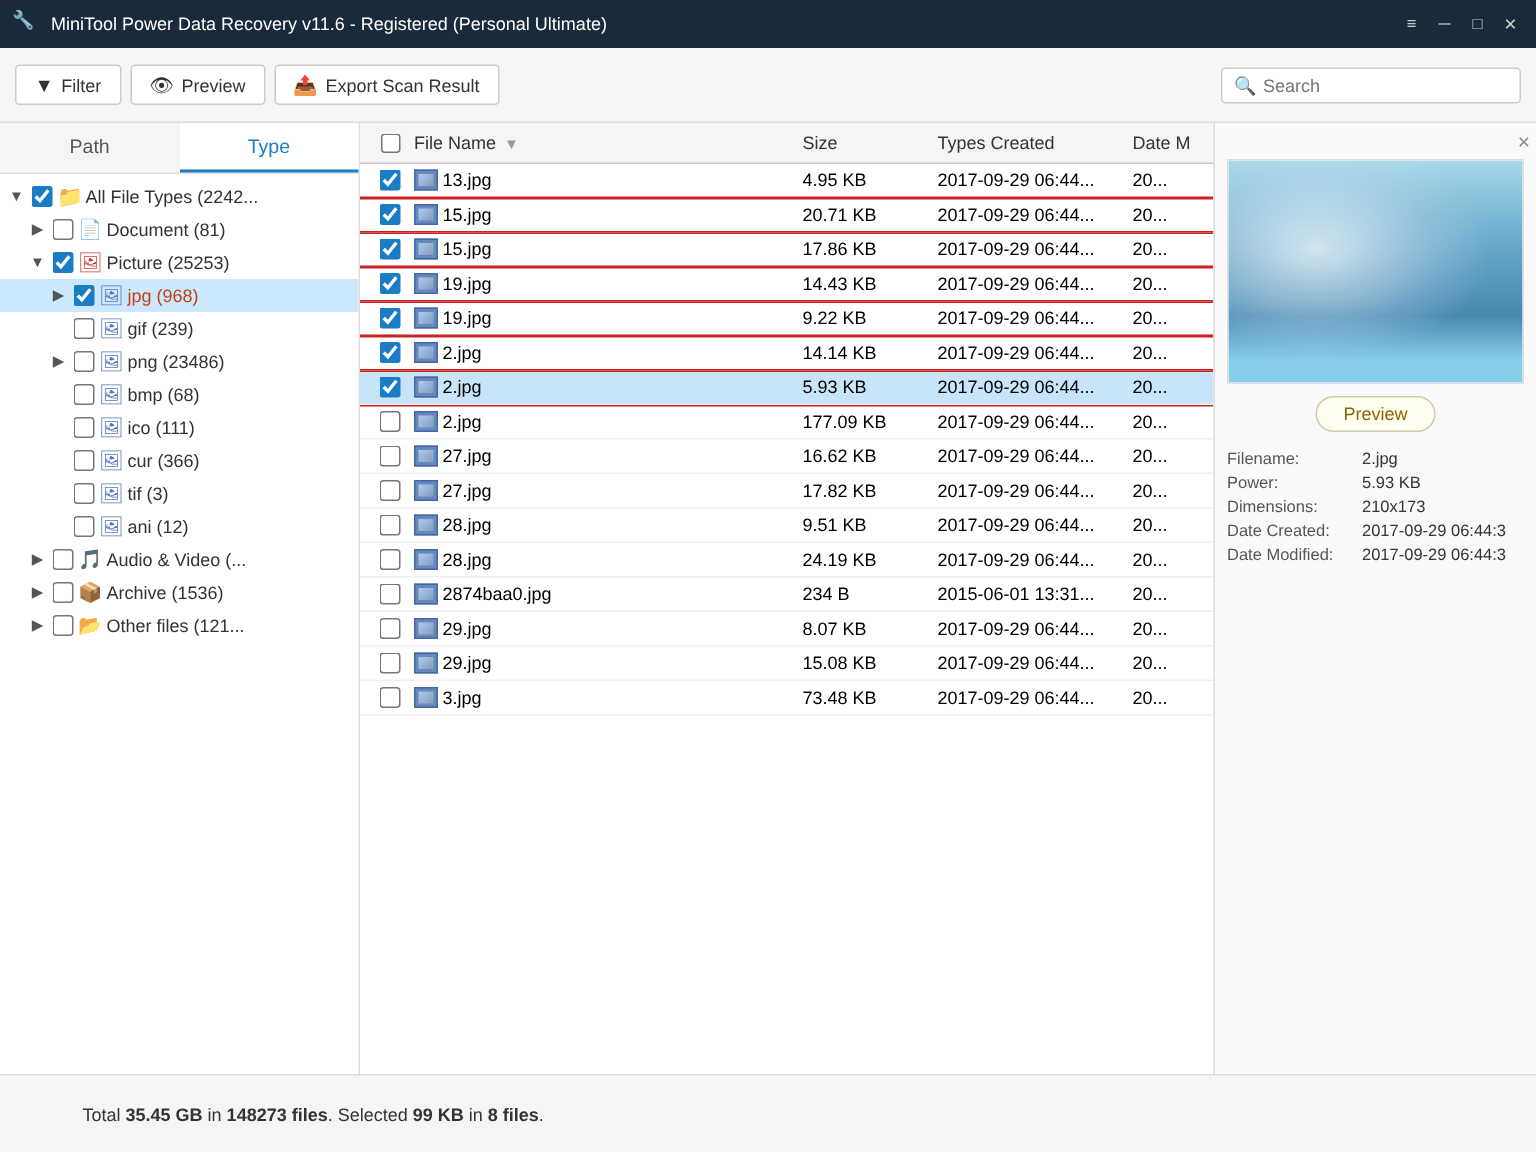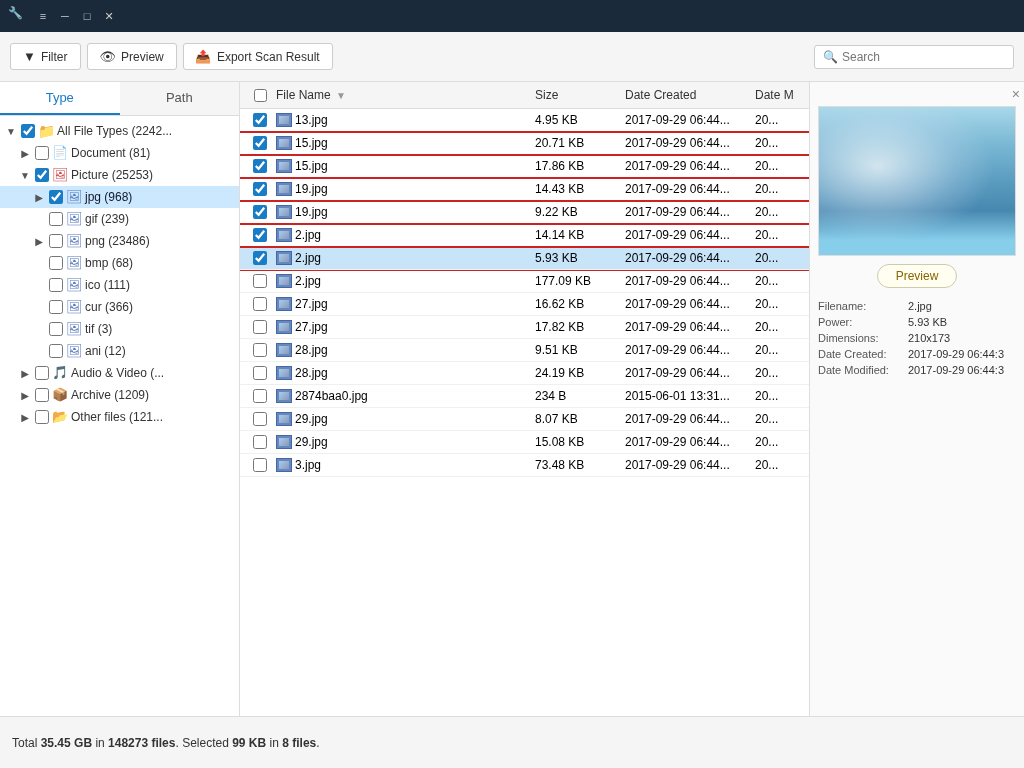--- a/index.html
+++ b/index.html
@@ -89,21 +89,21 @@
       padding: 3px 4px;
       cursor: pointer;
       user-select: none;
     }
     .tree-item.selected { background: #c8e4f8; }
     .tree-item.highlighted { background: #cce8ff; }
     .tree-arrow { width: 14px; height: 14px; display: inline-flex; align-items: center; justify-content: center; font-size: 10px; color: #555; flex-shrink: 0; }
     .tree-checkbox { width: 14px; height: 14px; margin: 0 3px; flex-shrink: 0; accent-color: #1a7cc4; }
     .tree-file-icon { width: 16px; height: 16px; margin-right: 3px; flex-shrink: 0; font-size: 13px; }
     .tree-label { font-size: 12px; color: #333; }
-    .tree-label.blue { color: #0f172a; font-weight: 500; }
+    .tree-label.blue { color: #c2410c; font-weight: 500; }
 
     
     .center-panel {
       flex: 1;
       background: #fff;
       display: flex;
       flex-direction: column;
       overflow: hidden;
     }
     .file-table-header {
@@ -181,21 +181,21 @@
     
     .bottom-bar {
       background: #f5f5f5;
       border-top: 1px solid #ddd;
       display: flex;
       align-items: center;
       padding: 0 12px;
       height: 52px;
       flex-shrink: 0;
     }
-    .status-text { font-size: 12px; color: #333; flex: 1; }
+    .status-text { font-size: 12px; color: #333; flex: 1; margin-left: 43px; }
     .status-text b { font-weight: 700; }
     .help-link { font-size: 12px; color: #1a7cc4; cursor: pointer; text-decoration: underline; }
     .bottom-right { display: flex; gap: 8px; margin-left: auto; }
     .btn-home {
       padding: 7px 20px;
       border: 1px solid #ccc;
       background: #fff;
       border-radius: 3px;
       cursor: pointer;
       font-size: 13px;
@@ -228,20 +228,21 @@
       position: absolute;
       top: 2px; left: 2px; right: 2px; bottom: 2px;
       background: linear-gradient(135deg, #aaccee, #8899bb);
     }
   </style>
 </head>
 <body>
 
 <div class="title-bar">
   <span class="title-bar-icon">🔧</span>
+  <span class="title-bar-title">MiniTool Power Data Recovery v11.6 - Registered (Personal Ultimate)</span>
   <div class="title-bar-controls">
     <div class="title-bar-btn">≡</div>
     <div class="title-bar-btn">─</div>
     <div class="title-bar-btn">□</div>
     <div class="title-bar-btn">✕</div>
   </div>
 </div>
 
 <div class="toolbar">
   <button class="toolbar-btn">
@@ -259,22 +260,22 @@
   <div class="search-box">
     <span class="search-icon">🔍</span>
     <input type="text" placeholder="Search" style="">
   </div>
 </div>
 
 <div class="main-content">
 
   <div class="left-panel">
     <div class="tabs">
+      <div class="tab">Path</div>
       <div class="tab active">Type</div>
-      <div class="tab">Path</div>
     </div>
     <div class="tree" id="tree-container">
         <div class="tree-item">
           <span style="width:0px;display:inline-block;"></span>
           <span class="tree-arrow">▼</span>
           <input type="checkbox" class="tree-checkbox" checked="" style="">
           <span class="tree-file-icon"><span style="color:#1a7cc4;font-size:14px;">📁</span></span>
           <span class="tree-label">All File Types (2242...</span>
         </div>
         <div class="tree-item">
@@ -352,40 +353,40 @@
           <span class="tree-arrow">▶</span>
           <input type="checkbox" class="tree-checkbox" style="">
           <span class="tree-file-icon"><span style="color:#aa44aa;font-size:13px;">🎵</span></span>
           <span class="tree-label">Audio &amp; Video (...</span>
         </div>
         <div class="tree-item">
           <span style="width:14px;display:inline-block;"></span>
           <span class="tree-arrow">▶</span>
           <input type="checkbox" class="tree-checkbox" style="">
           <span class="tree-file-icon"><span style="color:#cc8800;font-size:13px;">📦</span></span>
-          <span class="tree-label">Archive (1209)</span>
+          <span class="tree-label">Archive (1536)</span>
         </div>
         <div class="tree-item">
           <span style="width:14px;display:inline-block;"></span>
           <span class="tree-arrow">▶</span>
           <input type="checkbox" class="tree-checkbox" style="">
           <span class="tree-file-icon"><span style="color:#ccaa00;font-size:13px;">📂</span></span>
           <span class="tree-label">Other files (121...</span>
         </div>
       </div>
   </div>
 
   <div class="center-panel">
     <div class="file-table-header">
       <div class="col-check">
         <input type="checkbox" style="">
       </div>
       <div class="col-name">File Name <span class="col-sort">▼</span></div>
       <div class="col-size">Size</div>
-      <div class="col-date">Date Created</div>
+      <div class="col-date">Types Created</div>
       <div class="col-mod">Date M</div>
     </div>
     <div class="file-list" id="file-list-container">
         <div class="file-row checked-row" style="outline: rgb(204, 34, 34) solid 1px;">
     <div class="col-check">
       <input type="checkbox" class="row-checkbox" checked="" style="">
     </div>
     <div class="col-name" style="display:flex;align-items:center;">
       <div class="file-row-img"></div>
       <span>13.jpg</span>

